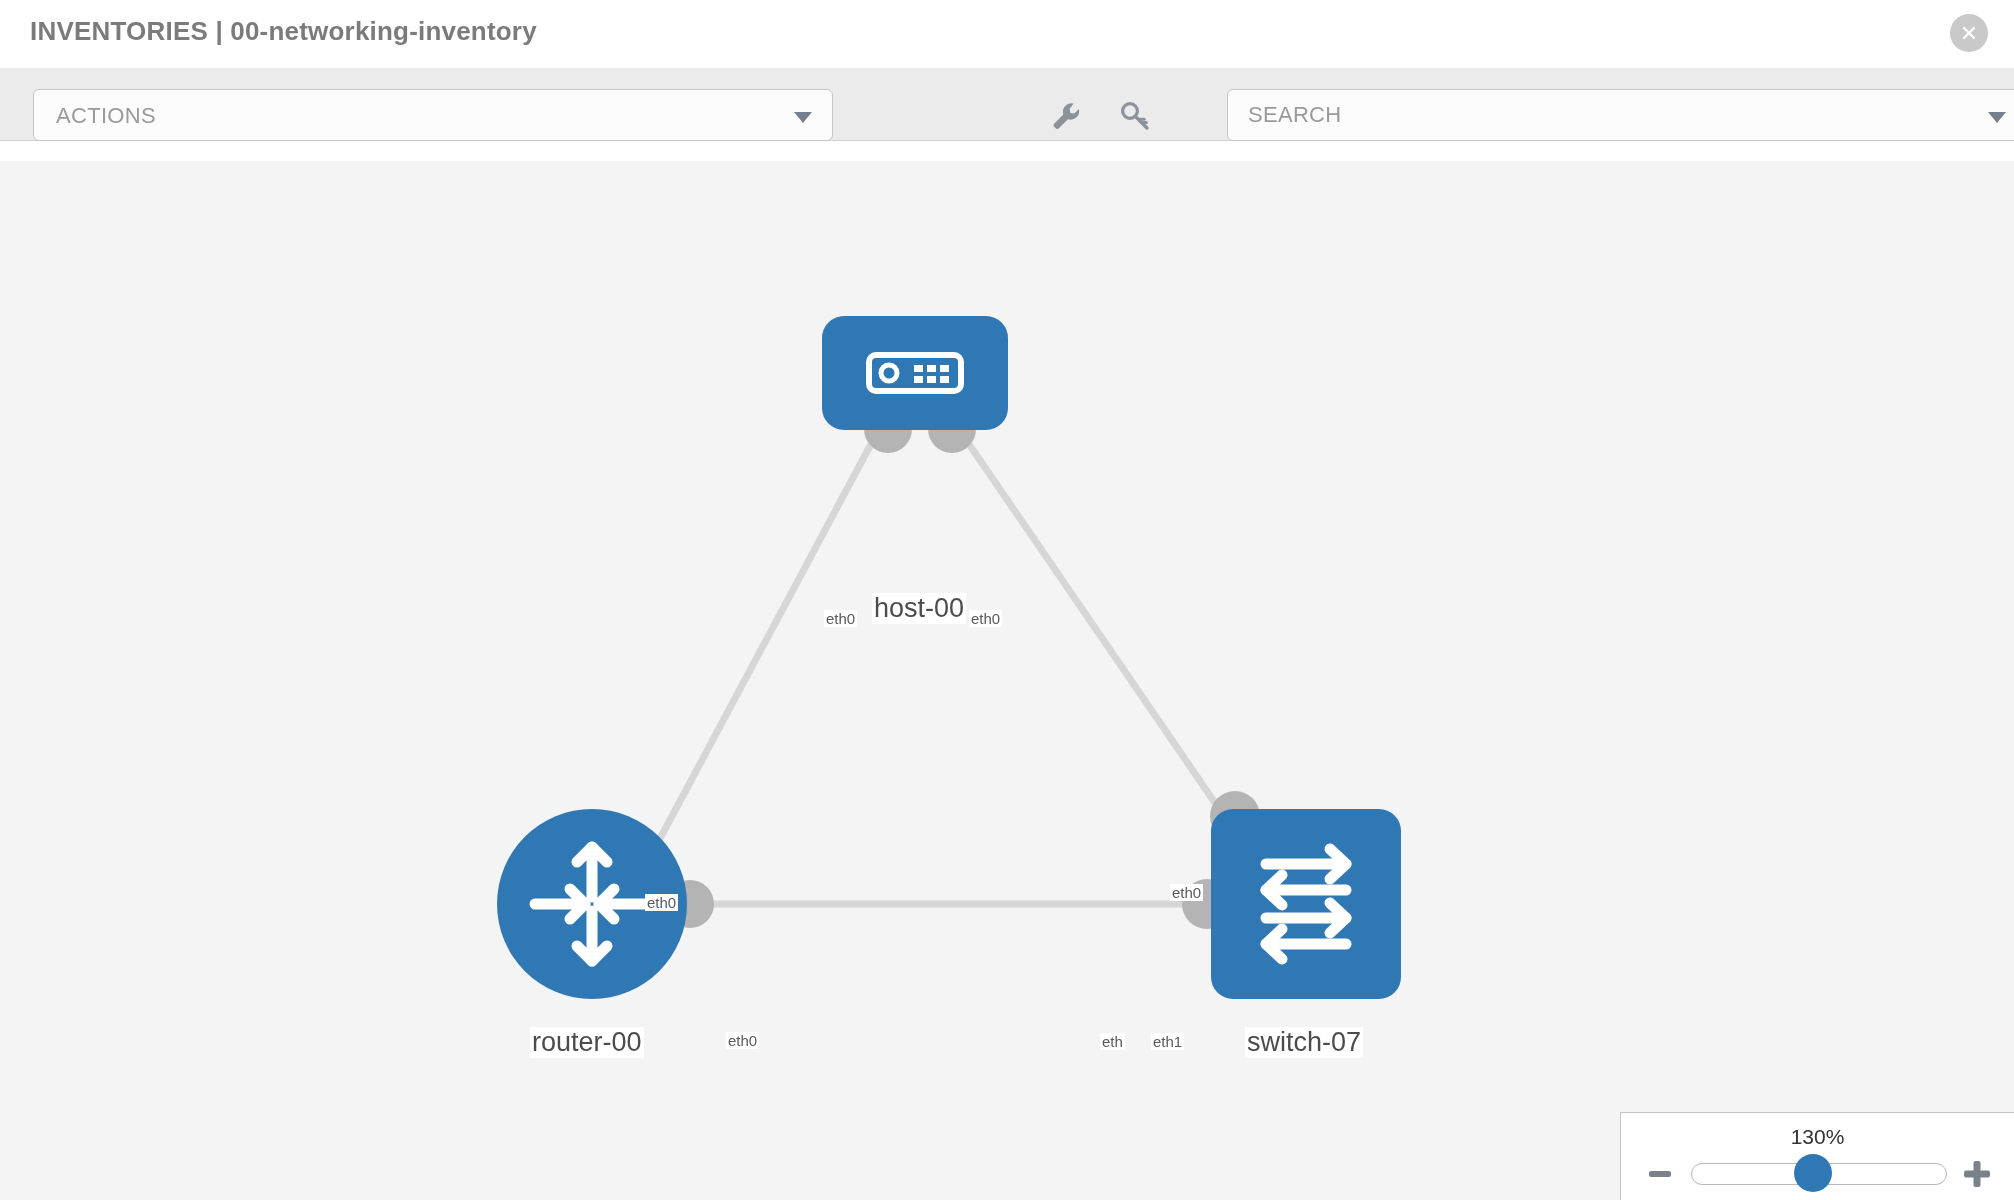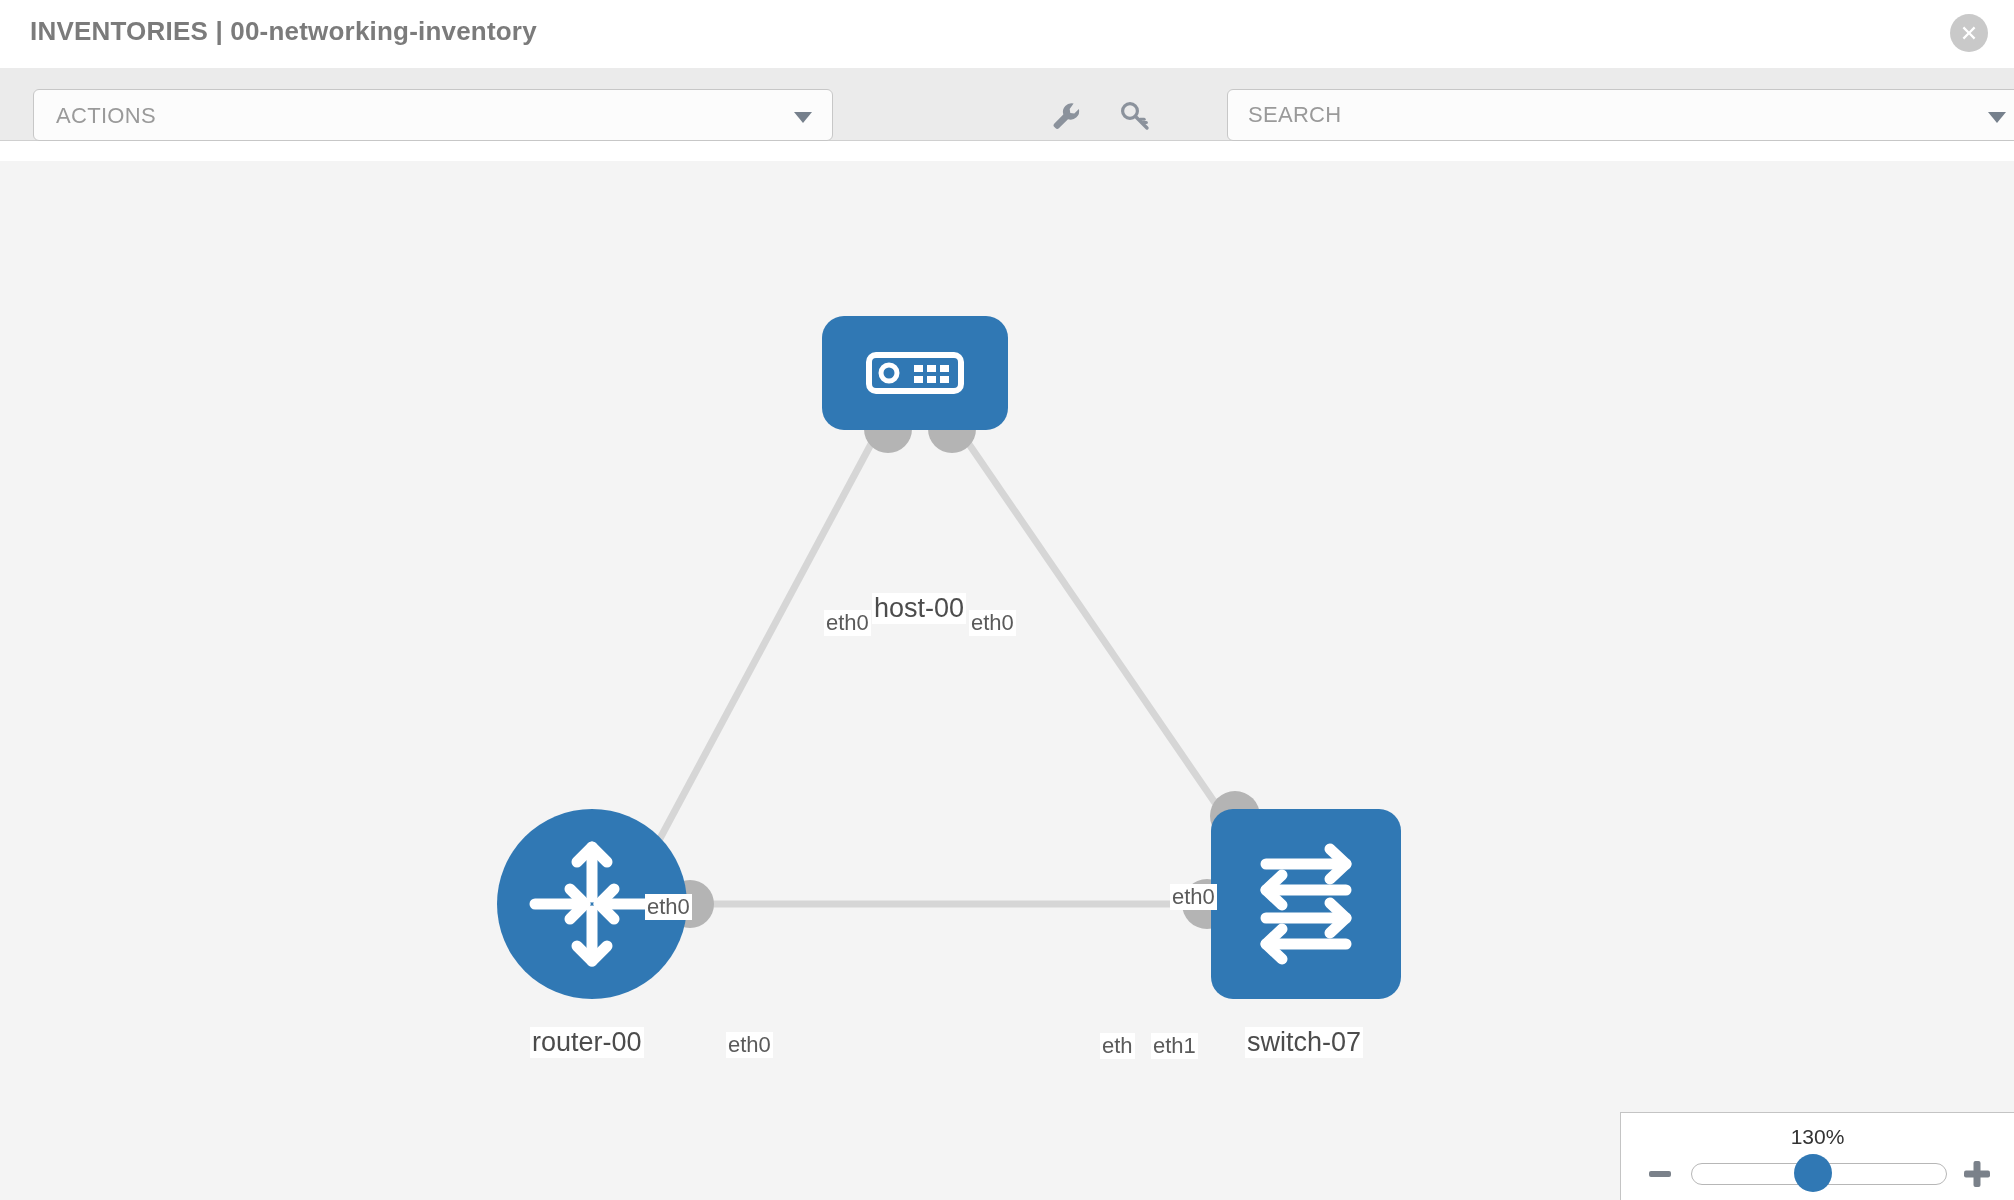--- a/index.html
+++ b/index.html
@@ -175,21 +175,21 @@
     white-space: nowrap;
     padding: 0 2px;
     pointer-events: none;
   }
   #label-host   { left: 872px; top: 432px; text-align: center; }
   #label-router { left: 530px; top: 866px; }
   #label-switch { left: 1245px; top: 866px; }
 
   .edge-label {
     position: absolute;
-    font-size: 22px;
+    font-size: 15px;
     color: #5a5a5a;
     background: #ffffff;
     white-space: nowrap;
     padding: 0 2px;
     pointer-events: none;
   }
   #elbl-host-left   { left: 824px; top: 449px; }
   #elbl-host-right  { left: 969px; top: 449px; }
   #elbl-router-up   { left: 645px; top: 733px; }
   #elbl-switch-up   { left: 1170px; top: 723px; }

